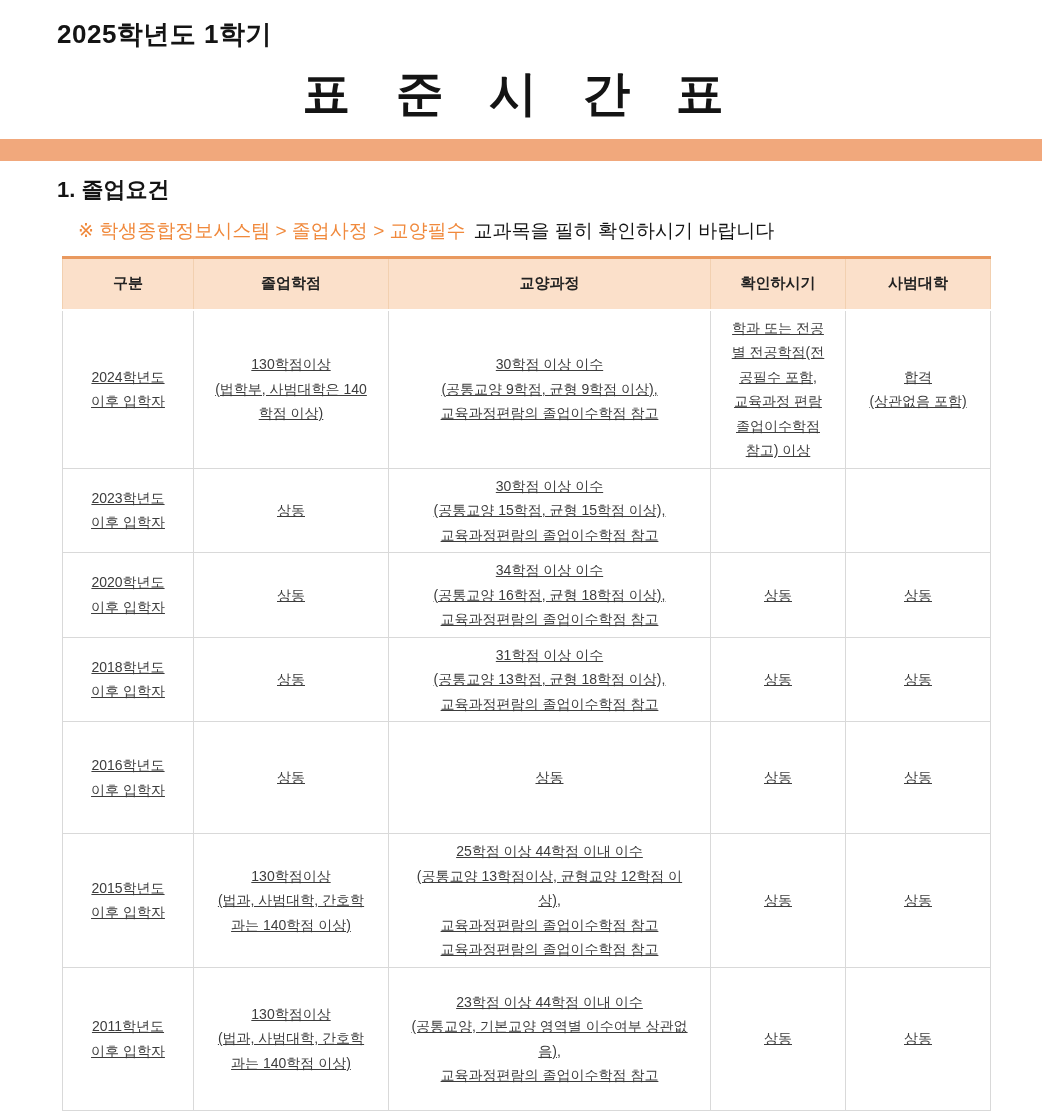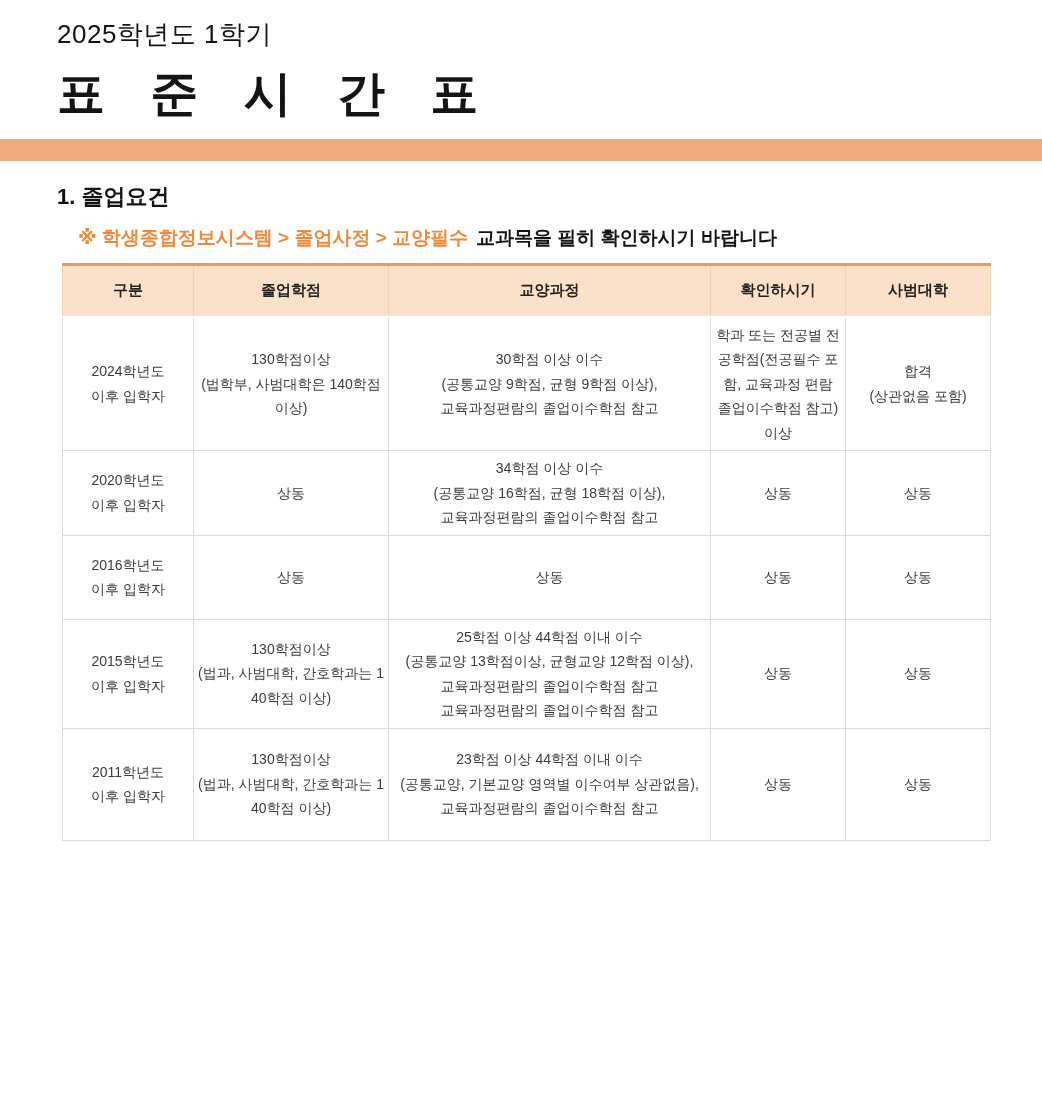--- a/index.html
+++ b/index.html
@@ -18,50 +18,50 @@
     width: 1042px;
     height: 1111px;
     overflow: hidden;
     background: #ffffff;
     font-family: "Liberation Sans", "DejaVu Sans", sans-serif;
     color: var(--body-text);
   }
   .doc-header { padding: 17px 57px 0 57px; }
   .semester {
     font-size: 26px;
-    font-weight: 400;
+    font-weight: 700;
     color: var(--heading-text);
     letter-spacing: 0.5px;
   }
   .main-title {
-    text-align: left;
+    text-align: center;
     font-size: 48px;
     font-weight: 700;
     color: var(--heading-text);
     letter-spacing: 16px;
     margin-top: 10px;
     white-space: nowrap;
   }
   .accent-bar {
     height: 22px;
     width: 100%;
     background: var(--accent-bar);
     margin-top: 13px;
   }
   .content { padding: 0 52px 0 57px; }
   .section-heading {
-    margin-top: 21px;
+    margin-top: 14px;
     font-size: 22px;
     font-weight: 700;
     color: var(--heading-text);
   }
   .notice {
     margin: 13px 0 0 21px;
     font-size: 19px;
-    font-weight: 700;
+    font-weight: 400;
     color: var(--heading-text);
     white-space: nowrap;
   }
   .notice-hl { color: var(--notice-orange); }
   .notice-rest { margin-left: 8px; }
 
   table.req-table {
     margin: 12px 0 0 5px;
     width: 928px;
     table-layout: fixed;
@@ -81,23 +81,24 @@
     text-align: center;
     vertical-align: middle;
   }
   table.req-table td {
     border: 1px solid var(--grid-line);
     font-size: 14px;
     line-height: 1.75;
     color: var(--body-text);
     text-align: center;
     vertical-align: middle;
-    padding: 5px 4px;
+    padding: 5px 20px;
     white-space: pre-line;
     word-break: break-all;
+    text-decoration: underline;
   }
   tbody tr:nth-child(1) td { height: 104px; }
   tbody tr:nth-child(2) td { height: 78px; }
   tbody tr:nth-child(3) td { height: 84px; }
   tbody tr:nth-child(4) td { height: 82px; }
   tbody tr:nth-child(5) td { height: 112px; }
   tbody tr:nth-child(6) td { height: 58px; }
   tbody tr:nth-child(7) td { height: 143px; }
   tbody tr:nth-child(8) td { height: 108px; }
 </style>
@@ -144,25 +145,45 @@
           <td>130학점이상
 (법학부, 사범대학은 140학점 이상)</td>
           <td>30학점 이상 이수
 (공통교양 9학점, 균형 9학점 이상),
 교육과정편람의 졸업이수학점 참고</td>
           <td>학과 또는 전공별 전공학점(전공필수 포함, 교육과정 편람 졸업이수학점 참고) 이상</td>
           <td>합격
 (상관없음 포함)</td>
         </tr>
         <tr>
+          <td>2023학년도
+이후 입학자</td>
+          <td>상동</td>
+          <td>30학점 이상 이수
+(공통교양 15학점, 균형 15학점 이상),
+교육과정편람의 졸업이수학점 참고</td>
+          <td></td>
+          <td></td>
+        </tr>
+        <tr>
           <td>2020학년도
 이후 입학자</td>
           <td>상동</td>
           <td>34학점 이상 이수
 (공통교양 16학점, 균형 18학점 이상),
+교육과정편람의 졸업이수학점 참고</td>
+          <td>상동</td>
+          <td>상동</td>
+        </tr>
+        <tr>
+          <td>2018학년도
+이후 입학자</td>
+          <td>상동</td>
+          <td>31학점 이상 이수
+(공통교양 13학점, 균형 18학점 이상),
 교육과정편람의 졸업이수학점 참고</td>
           <td>상동</td>
           <td>상동</td>
         </tr>
         <tr>
           <td>2016학년도
 이후 입학자</td>
           <td>상동</td>
           <td>상동</td>
           <td>상동</td>

